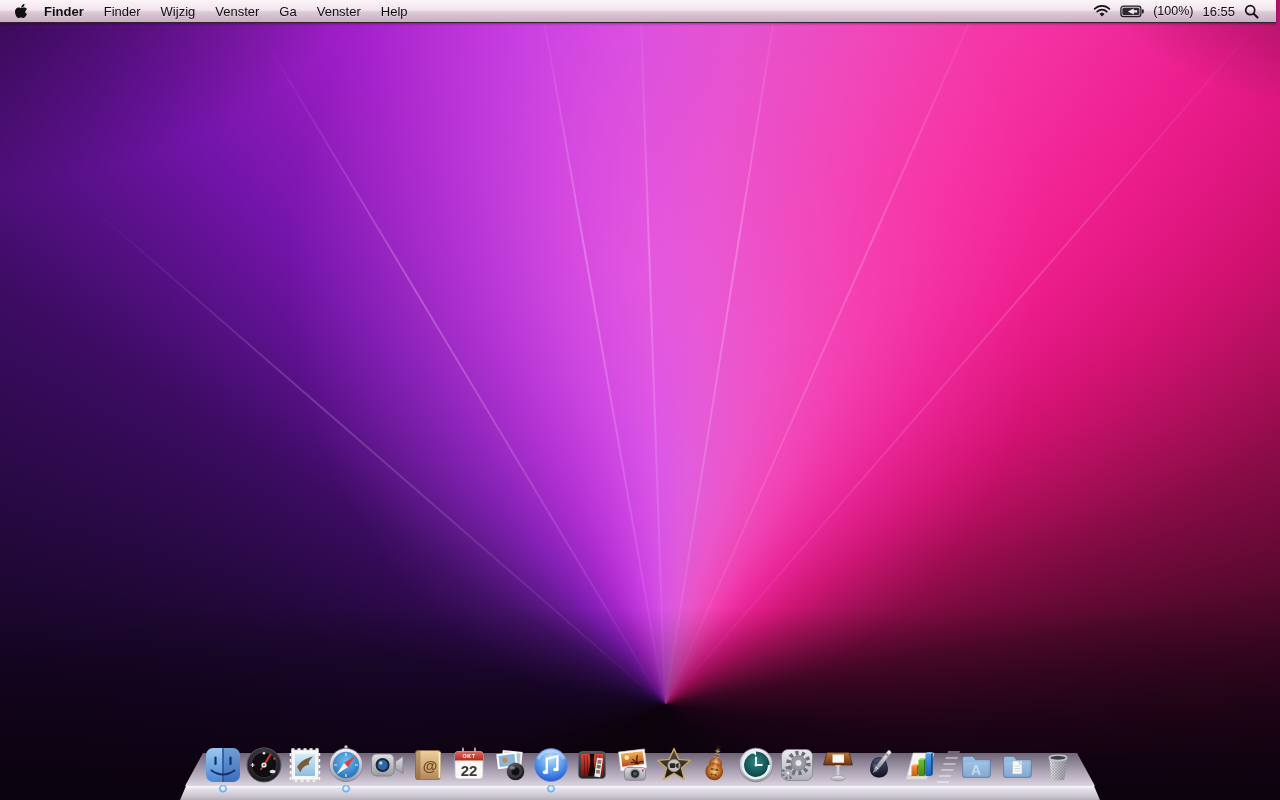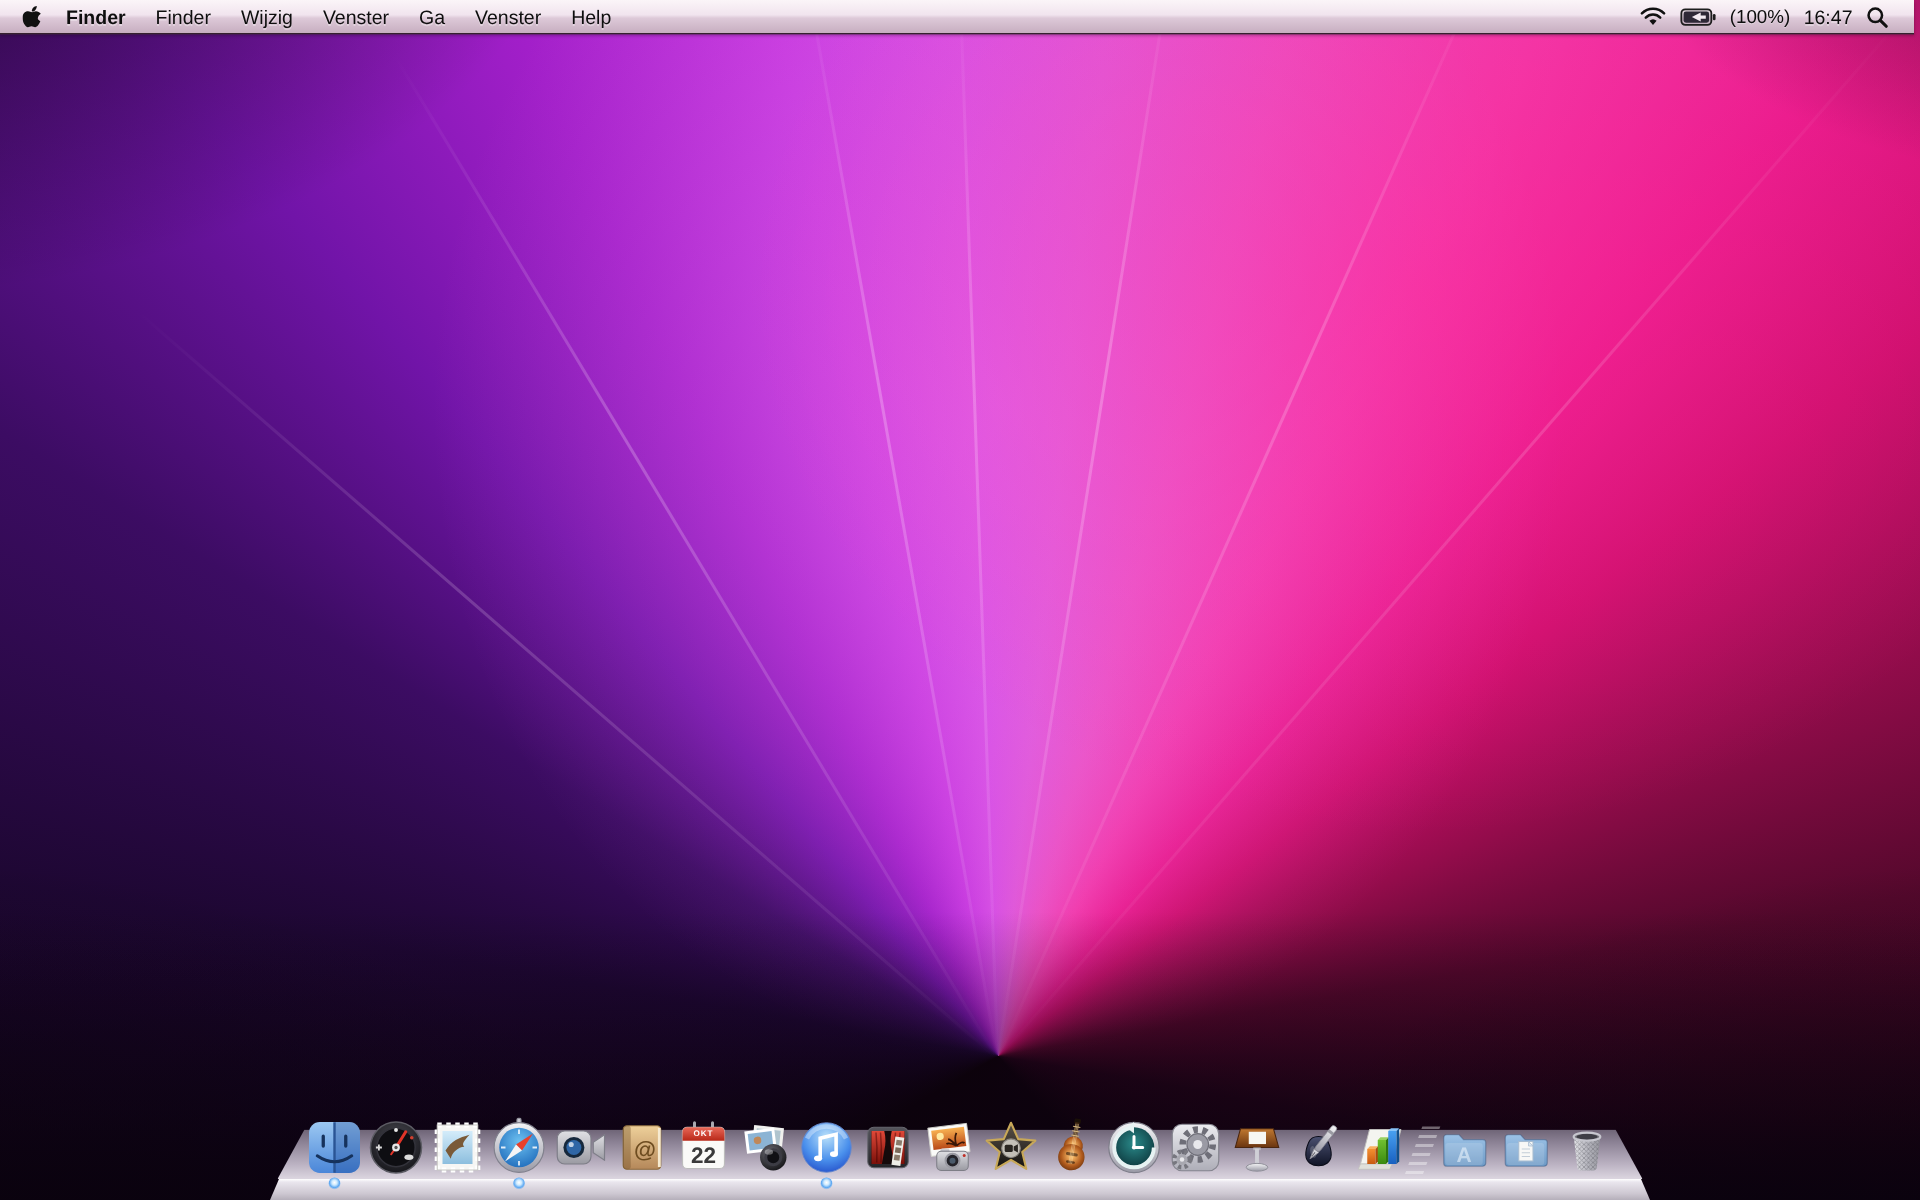--- a/index.html
+++ b/index.html
@@ -203,21 +203,21 @@
       </span>
       <span class="mb-icon">
         <svg width="24" height="13" viewBox="0 0 24 13">
           <rect x="0.9" y="1.2" width="20" height="10.4" rx="2.6" fill="rgba(60,40,60,.12)" stroke="#1d1d1d" stroke-width="1.2"></rect>
           <rect x="2.4" y="2.7" width="17" height="7.4" rx="1.6" fill="#2e2836"></rect>
           <rect x="21.9" y="4.3" width="1.8" height="4.2" rx="0.9" fill="#1d1d1d"></rect>
           <path d="M13.8 3.4 L7.9 6.4 l5.9 3 V7.5 h3.4 V5.3 h-3.4 z" fill="#f3eaf1"></path>
         </svg>
       </span>
       <span class="status-text">(100%)</span>
-      <span class="clock">16:47</span>
+      <span class="clock">16:55</span>
       <span class="mb-icon">
         <svg width="15" height="15" viewBox="0 0 15 15">
           <circle cx="6.2" cy="6.2" r="4.5" fill="none" stroke="#111" stroke-width="1.7"></circle>
           <path d="M9.7 9.7 L13.5 13.5" stroke="#111" stroke-width="2.1" stroke-linecap="round"></path>
         </svg>
       </span>
     </div>
   </div>
 
   <div class="dock">

